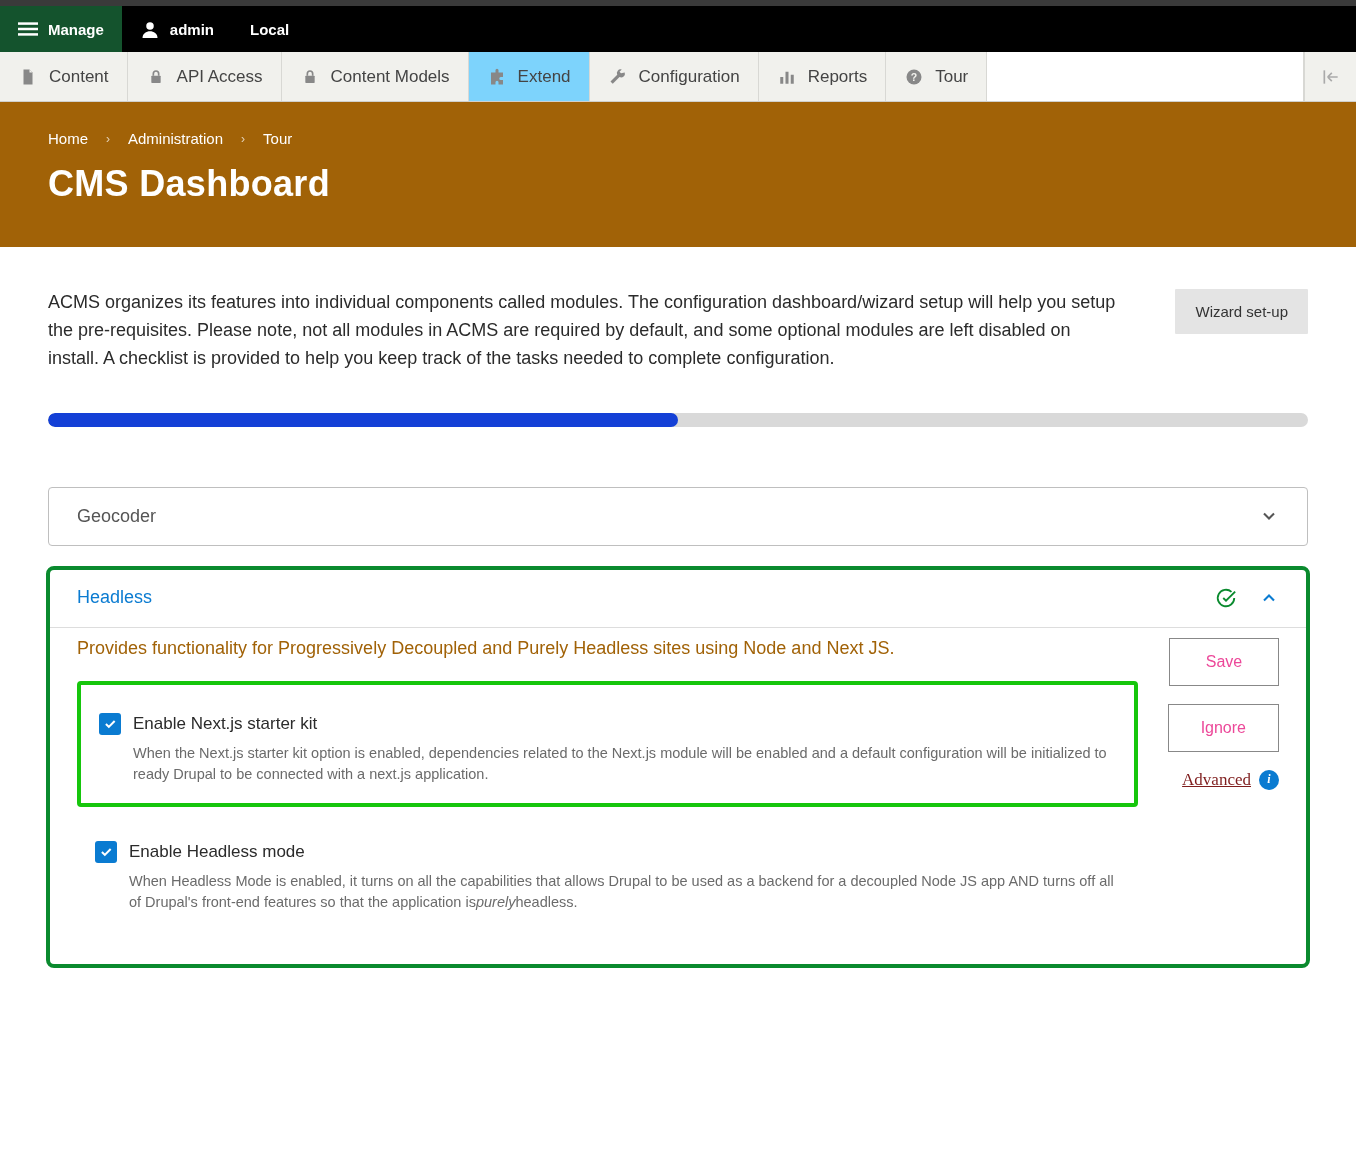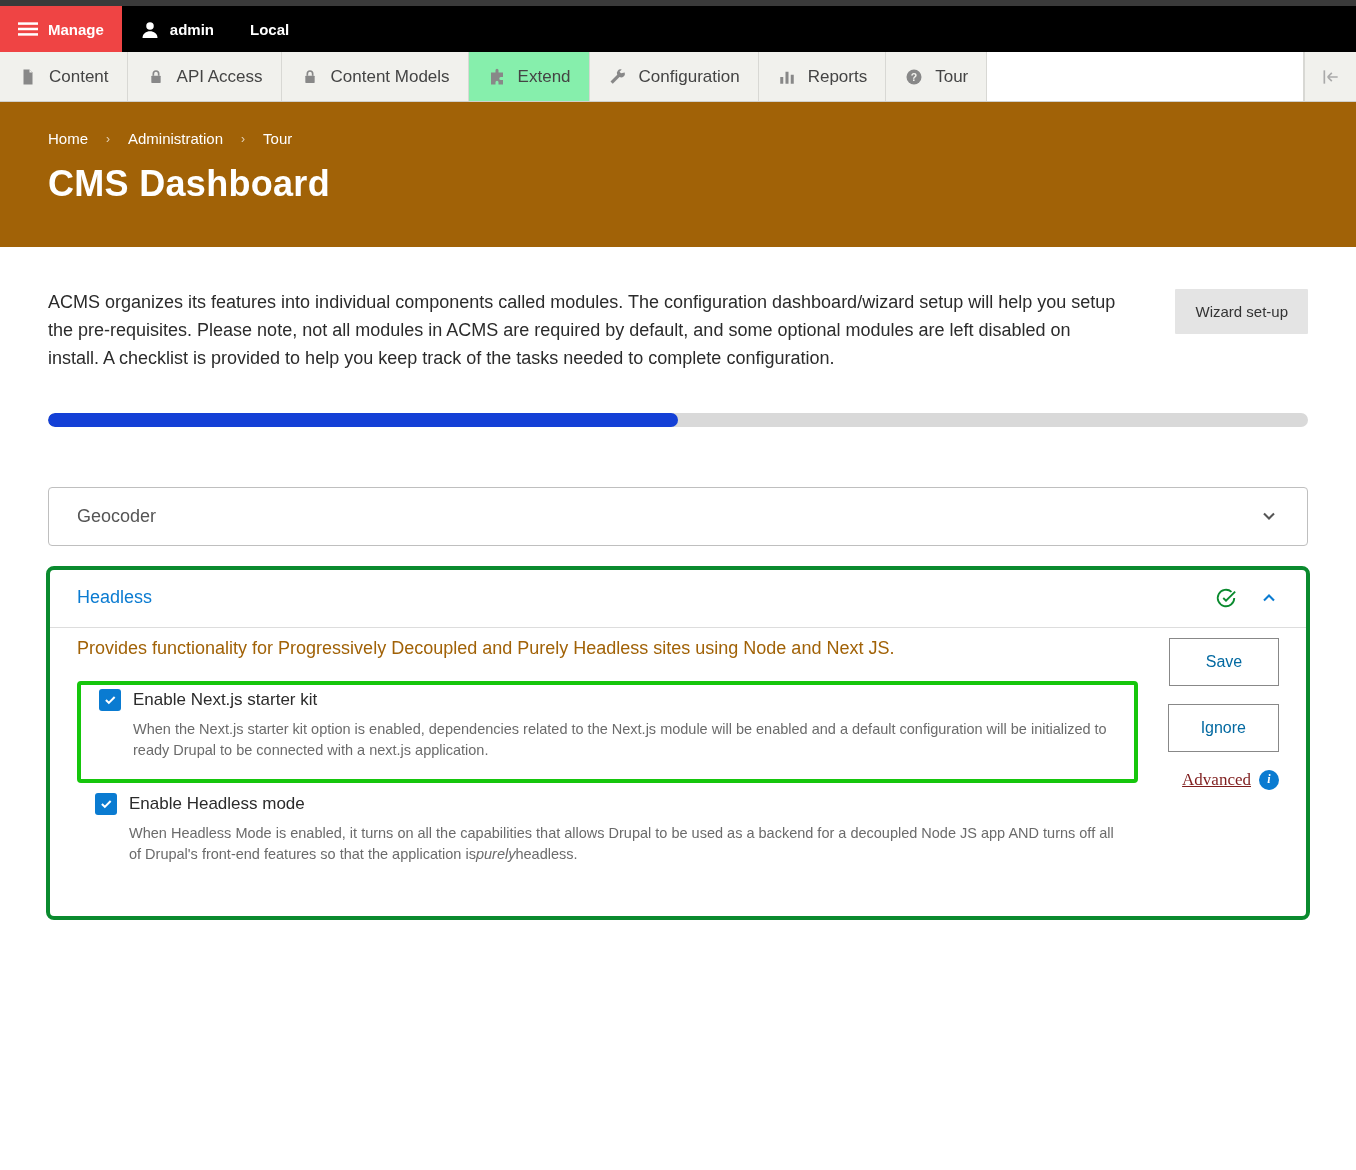--- a/index.html
+++ b/index.html
@@ -1,26 +1,26 @@
 <!DOCTYPE html>
 <html><head>
 <meta charset="utf-8">
 <style>
 * { margin: 0; padding: 0; box-sizing: border-box; }
 body { font-family: -apple-system, BlinkMacSystemFont, "Segoe UI", Helvetica, Arial, sans-serif; background: #fff; color: #222; width: 1356px; }
 .stripe { height: 6px; background: #3a3a3a; }
 
 .topbar { background: #000; height: 46px; display: flex; align-items: stretch; }
 .topbar-item { display: flex; align-items: center; padding: 0 18px; color: #fff; font-size: 15px; font-weight: 600; cursor: pointer; }
-.topbar-item.manage { background: #ef4444; }
+.topbar-item.manage { background: #14532d; }
 .topbar-icon { width: 20px; height: 20px; margin-right: 10px; display: inline-flex; align-items: center; justify-content: center; }
 
 .admin-tabs { background: #f1f1ed; height: 50px; display: flex; border-bottom: 1px solid #d0d0cc; }
 .admin-tab { display: flex; align-items: center; padding: 0 18px; border-right: 1px solid #d8d8d4; color: #444; font-size: 17px; cursor: pointer; }
-.admin-tab.active { background: #86efac; }
+.admin-tab.active { background: #7dd3fc; }
 .admin-tab .ticon { width: 20px; height: 20px; margin-right: 11px; fill: #888; display: inline-flex; align-items: center; justify-content: center; }
 .admin-collapse { margin-left: auto; width: 52px; display: flex; align-items: center; justify-content: center; border-left: 1px solid #d8d8d4; cursor: pointer; }
 
 .hero { background: #a16207; color: #fff; padding: 28px 48px 42px; }
 .breadcrumb { display: flex; align-items: center; gap: 18px; font-size: 15px; margin-bottom: 16px; }
 .breadcrumb-sep { color: rgba(255,255,255,.7); font-size: 12px; }
 .page-title { font-size: 36px; font-weight: 600; letter-spacing: .3px; }
 
 .content { padding: 42px 48px; }
 .intro-row { display: flex; gap: 53px; align-items: flex-start; margin-bottom: 40px; }
@@ -34,30 +34,30 @@
 .panel-head { display: flex; align-items: center; padding: 18px 28px; cursor: pointer; }
 .panel-title { font-size: 18px; font-weight: 400; color: #555; flex: 1; }
 .panel-title.blue { color: #0a7bd1; }
 .panel.highlight { outline: 4px solid #0a8a2e; outline-offset: -2px; border-radius: 6px; }
 .chev { width: 20px; height: 20px; }
 
 .panel-body { padding: 10px 28px 28px; border-top: 1px solid #ddd; display: flex; gap: 30px; align-items: flex-start; }
 .body-left { flex: 1; }
 .body-desc { font-size: 18px; color: #a16207; margin-bottom: 22px; }
 
-.opt { padding: 4px 18px 18px; border-radius: 4px; margin-bottom: 6px; }
+.opt { padding: 28px 18px 18px; border-radius: 4px; margin-bottom: 6px; }
 .opt.boxed { border: 4px solid #16c60c; }
 .opt-head { display: flex; align-items: center; gap: 12px; margin-bottom: 8px; }
 .chk { width: 22px; height: 22px; background: #0a7bd1; border-radius: 3px; display: inline-flex; align-items: center; justify-content: center; flex-shrink: 0; cursor: pointer; }
 .opt-label { font-size: 17px; color: #2b2b2b; }
 .opt-sub { font-size: 14.5px; color: #6b6b6b; line-height: 1.45; margin-left: 34px; }
 .opt-sub em { font-style: italic; }
 
 .side-actions { display: flex; flex-direction: column; gap: 18px; align-items: flex-end; }
-.action-btn { border: 1px solid #888; background: #fff; padding: 14px 32px; font-size: 16px; color: #0369a1; cursor: pointer; min-width: 110px; text-align: center; }
+.action-btn { border: 1px solid #888; background: #fff; padding: 14px 32px; font-size: 16px; color: #ec4899; cursor: pointer; min-width: 110px; text-align: center; }
 .adv-row { display: flex; align-items: center; gap: 8px; }
 .adv-link { color: #7f1d1d; font-size: 17px; text-decoration: underline; cursor: pointer; font-family: Liberation Serif, serif; }
 .info-dot { width: 20px; height: 20px; background: #0a7bd1; border-radius: 50%; color: #fff; display: inline-flex; align-items: center; justify-content: center; font-size: 12px; font-weight: 700; font-style: italic; font-family: Georgia, serif; }
 
 .status-check { width: 22px; height: 22px; margin-right: 22px; }
 </style>
 </head>
 <body>
 
 <div class="stripe"></div>

